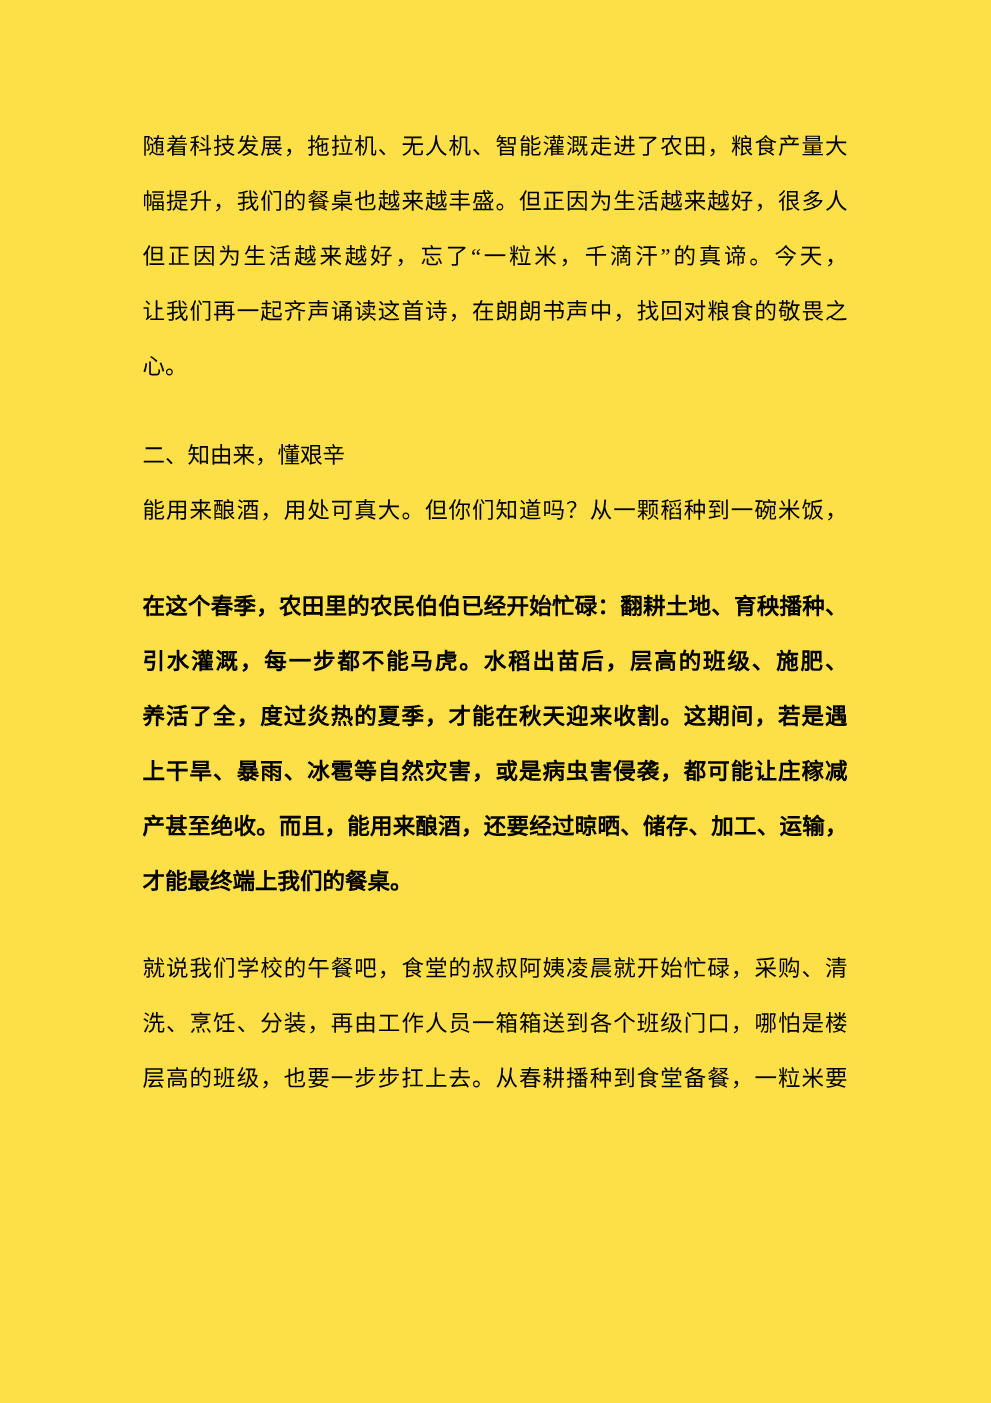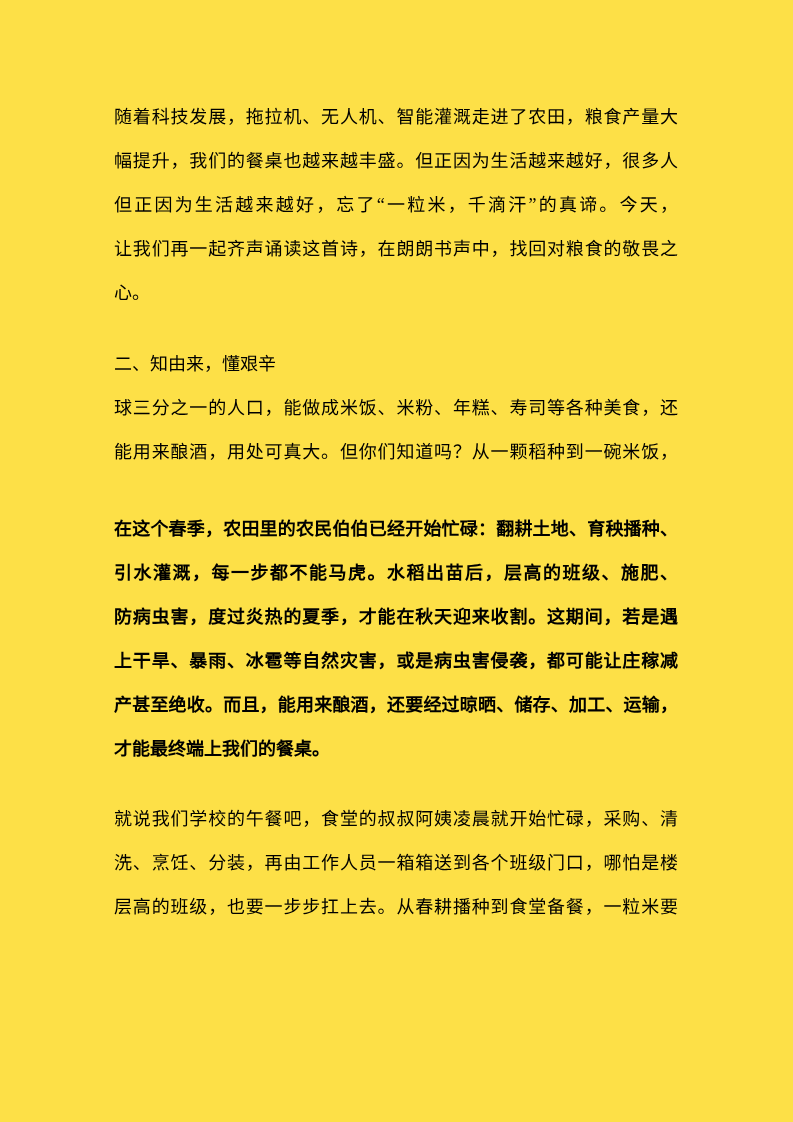--- a/index.html
+++ b/index.html
@@ -59,28 +59,27 @@
       <div class="line fill">但正因为生活越来越好，忘了“一粒米，千滴汗”的真谛。今天，</div>
       <div class="line fill">让我们再一起齐声诵读这首诗，在朗朗书声中，找回对粮食的敬畏之</div>
       <div class="line">心。</div>
     </div>
 
     <div class="para heading gap-before-heading">
       <div class="line">二、知由来，懂艰辛</div>
     </div>
 
     <div class="para">
-      <div class="line fill">球三分之一的人口，能做成米饭、米粉、年糕、寿司等各种美食，还</div>
       <div class="line fill">能用来酿酒，用处可真大。但你们知道吗？从一颗稻种到一碗米饭，</div>
     </div>
 
     <div class="para gap-before-p3">
       <div class="line fill">在这个春季，农田里的农民伯伯已经开始忙碌：翻耕土地、育秧播种、</div>
       <div class="line fill">引水灌溉，每一步都不能马虎。水稻出苗后，层高的班级、施肥、</div>
-      <div class="line fill">防病虫害，度过炎热的夏季，才能在秋天迎来收割。这期间，若是遇</div>
+      <div class="line fill">养活了全，度过炎热的夏季，才能在秋天迎来收割。这期间，若是遇</div>
       <div class="line fill">上干旱、暴雨、冰雹等自然灾害，或是病虫害侵袭，都可能让庄稼减</div>
       <div class="line fill">产甚至绝收。而且，能用来酿酒，还要经过晾晒、储存、加工、运输，</div>
       <div class="line">才能最终端上我们的餐桌。</div>
     </div>
 
     <div class="para gap-before-p4">
       <div class="line fill">就说我们学校的午餐吧，食堂的叔叔阿姨凌晨就开始忙碌，采购、清</div>
       <div class="line fill">洗、烹饪、分装，再由工作人员一箱箱送到各个班级门口，哪怕是楼</div>
       <div class="line fill">层高的班级，也要一步步扛上去。从春耕播种到食堂备餐，一粒米要</div>
     </div>

